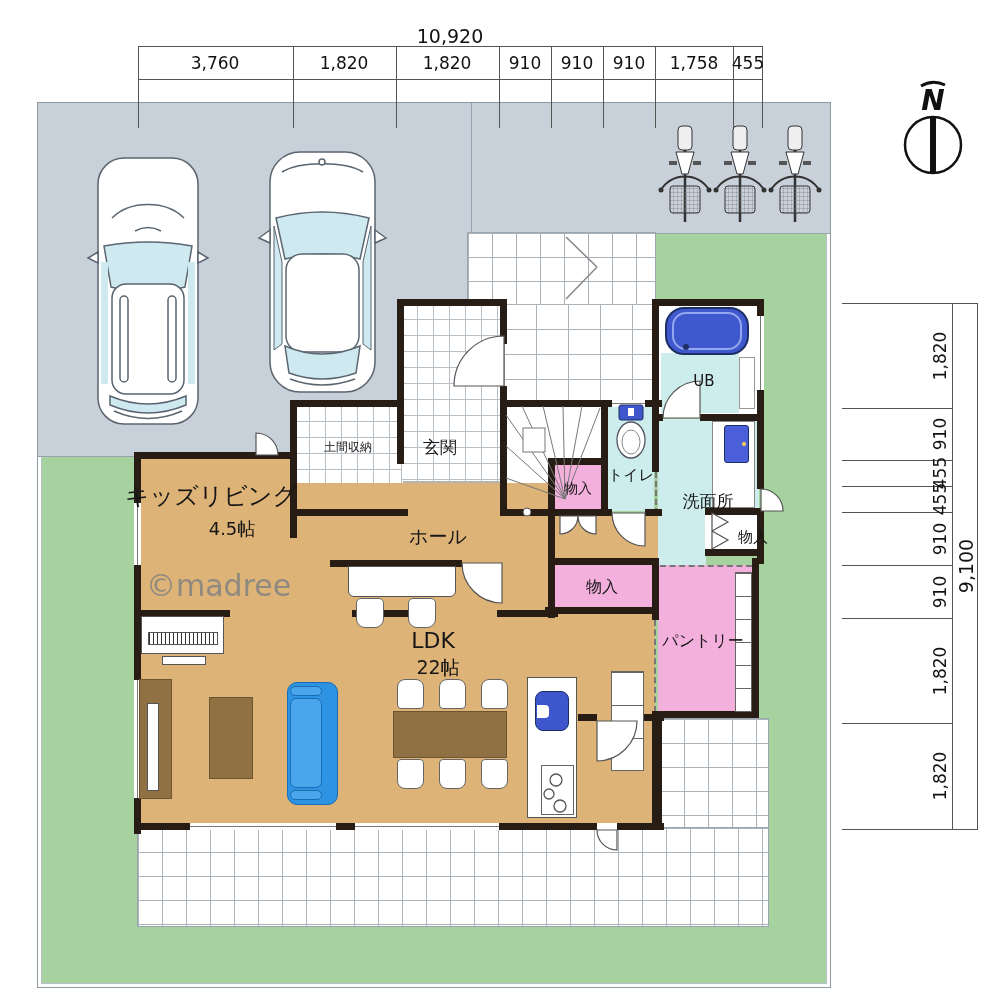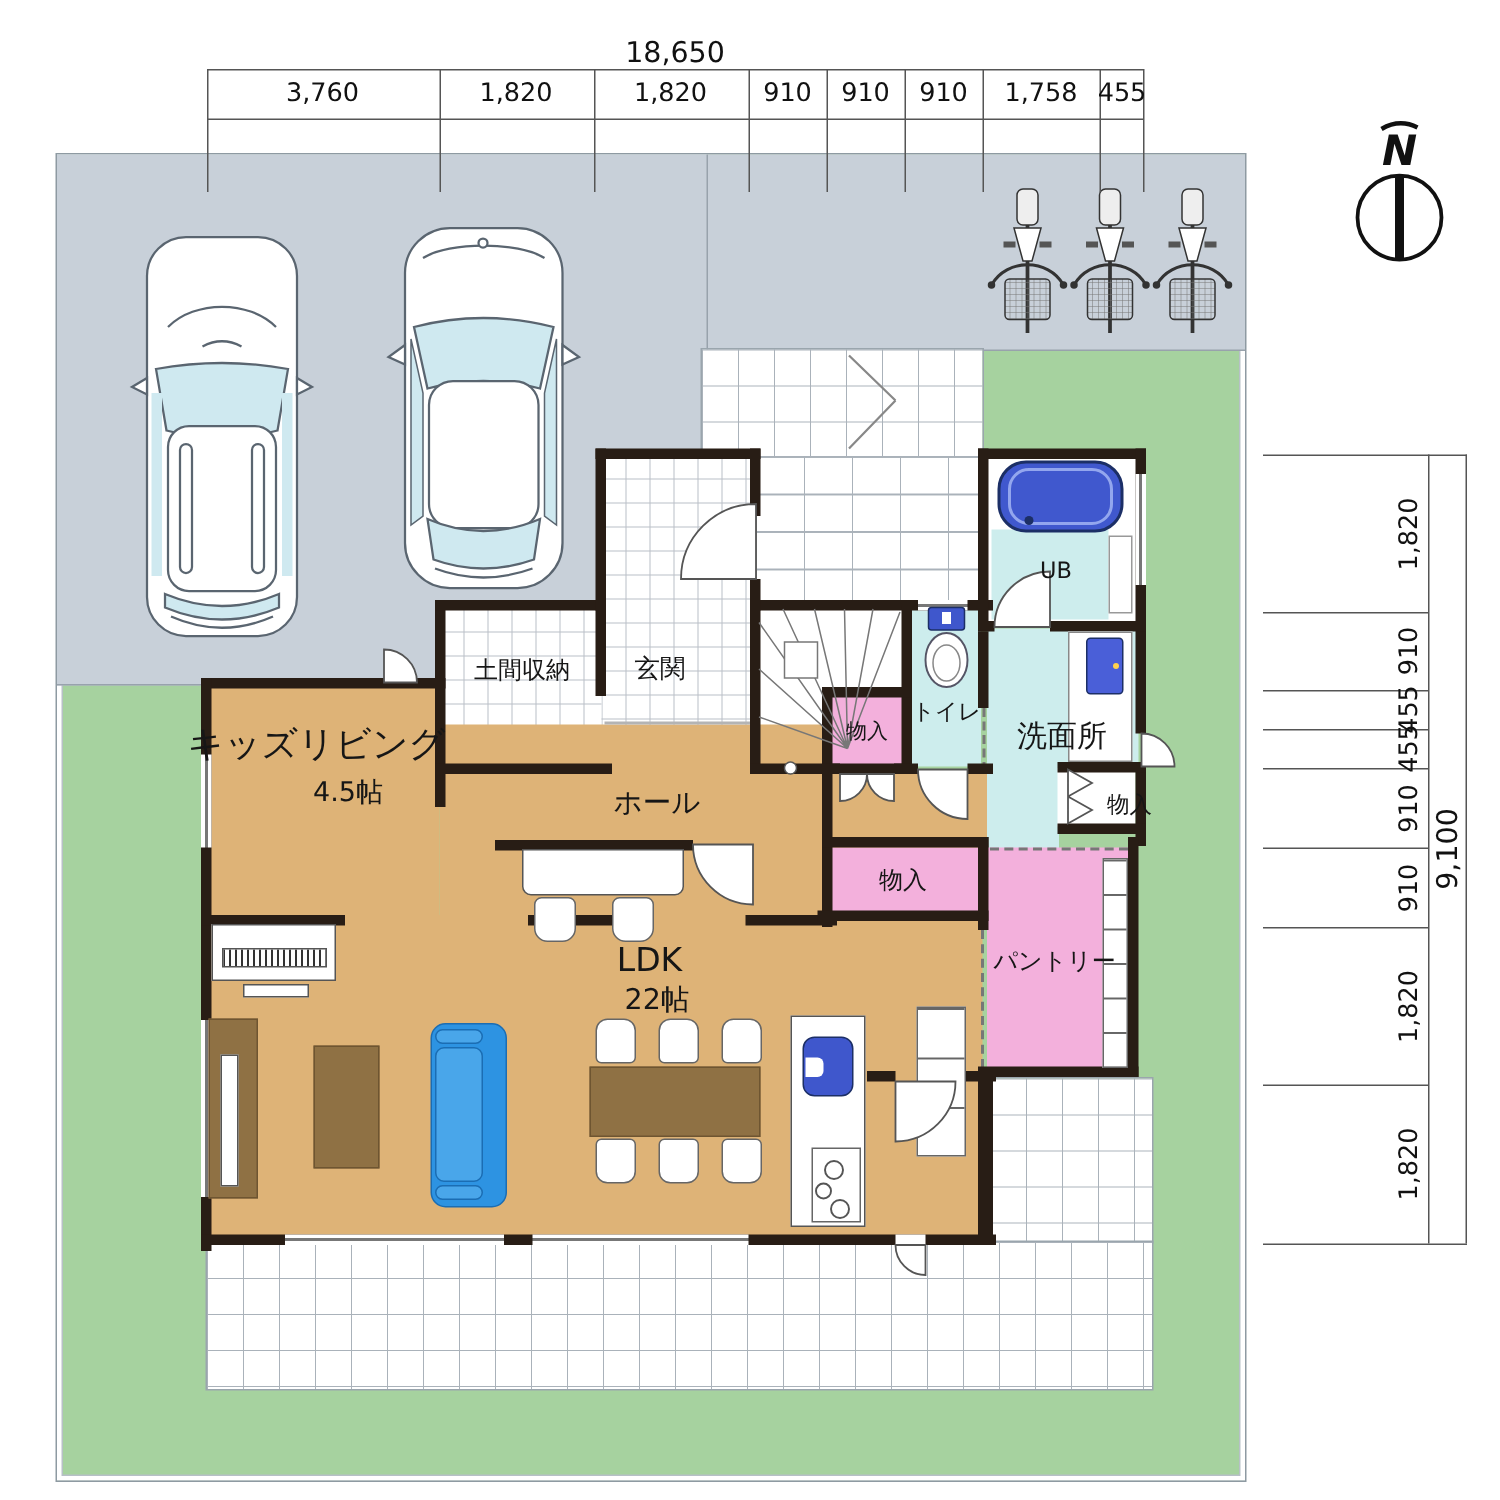--- a/index.html
+++ b/index.html
@@ -272,21 +272,21 @@
   <div class="tickh" style="left:138px;top:79px;width:624px"></div>
   <div class="tickv" style="left:138px;top:46px;height:82px"></div>
   <div class="tickv" style="left:293px;top:46px;height:82px"></div>
   <div class="tickv" style="left:396px;top:46px;height:82px"></div>
   <div class="tickv" style="left:499px;top:46px;height:82px"></div>
   <div class="tickv" style="left:551px;top:46px;height:82px"></div>
   <div class="tickv" style="left:603px;top:46px;height:82px"></div>
   <div class="tickv" style="left:655px;top:46px;height:82px"></div>
   <div class="tickv" style="left:733px;top:46px;height:82px"></div>
   <div class="tickv" style="left:762px;top:46px;height:82px"></div>
-  <div class="dlbl" style="left:450px;top:36px;font-size:19px">18,650</div>
+  <div class="dlbl" style="left:450px;top:36px;font-size:19px">10,920</div>
   <div class="dlbl" style="left:215px;top:63px">3,760</div>
   <div class="dlbl" style="left:344px;top:63px">1,820</div>
   <div class="dlbl" style="left:447px;top:63px">1,820</div>
   <div class="dlbl" style="left:525px;top:63px">910</div>
   <div class="dlbl" style="left:577px;top:63px">910</div>
   <div class="dlbl" style="left:629px;top:63px">910</div>
   <div class="dlbl" style="left:694px;top:63px">1,758</div>
   <div class="dlbl" style="left:748px;top:63px">455</div>
 
   <div class="tickv" style="left:952px;top:303px;height:526px"></div>
@@ -303,28 +303,29 @@
   <div class="vlbl" style="left:966px;top:566px;font-size:19px">9,100</div>
   <div class="vlbl" style="left:940px;top:356px">1,820</div>
   <div class="vlbl" style="left:940px;top:434px">910</div>
   <div class="vlbl" style="left:940px;top:473px">455</div>
   <div class="vlbl" style="left:940px;top:499px">455</div>
   <div class="vlbl" style="left:940px;top:539px">910</div>
   <div class="vlbl" style="left:940px;top:592px">910</div>
   <div class="vlbl" style="left:940px;top:671px">1,820</div>
   <div class="vlbl" style="left:940px;top:776px">1,820</div>
 
-  <div class="lbl" style="left:348px;top:447px;font-size:16px">土間収納</div>
+  <div class="lbl" style="left:348px;top:447px;font-size:12px">土間収納</div>
   <div class="lbl" style="left:440px;top:447px;font-size:17px">玄関</div>
   <div class="lbl" style="left:211px;top:496px;font-size:24px">キッズリビング</div>
   <div class="lbl" style="left:232px;top:529px;font-size:18px">4.5帖</div>
   <div class="lbl" style="left:438px;top:536px;font-size:19px">ホール</div>
   <div class="lbl" style="left:578px;top:488px;font-size:14px">物入</div>
   <div class="lbl" style="left:631px;top:475px;font-size:15px">トイレ</div>
-  <div class="lbl" style="left:708px;top:490px;font-size:20px">洗面所</div>
+  <div class="lbl" style="left:708px;top:501px;font-size:17px">洗面所</div>
   <div class="lbl" style="left:704px;top:381px;font-size:15px">UB</div>
   <div class="lbl" style="left:753px;top:537px;font-size:15px">物入</div>
   <div class="lbl" style="left:602px;top:587px;font-size:16px">物入</div>
   <div class="lbl" style="left:703px;top:641px;font-size:16px" actable="false">パントリー</div>
   <div class="lbl" style="left:433px;top:641px;font-size:22px">LDK</div>
   <div class="lbl" style="left:438px;top:667px;font-size:19px">22帖</div>
 
+  <div class="abs" style="left:146px;top:568px;font-size:30px;color:#828282;opacity:.85;font-family:'DejaVu Sans',sans-serif">©madree</div>
 </div>
 
 </body></html>

